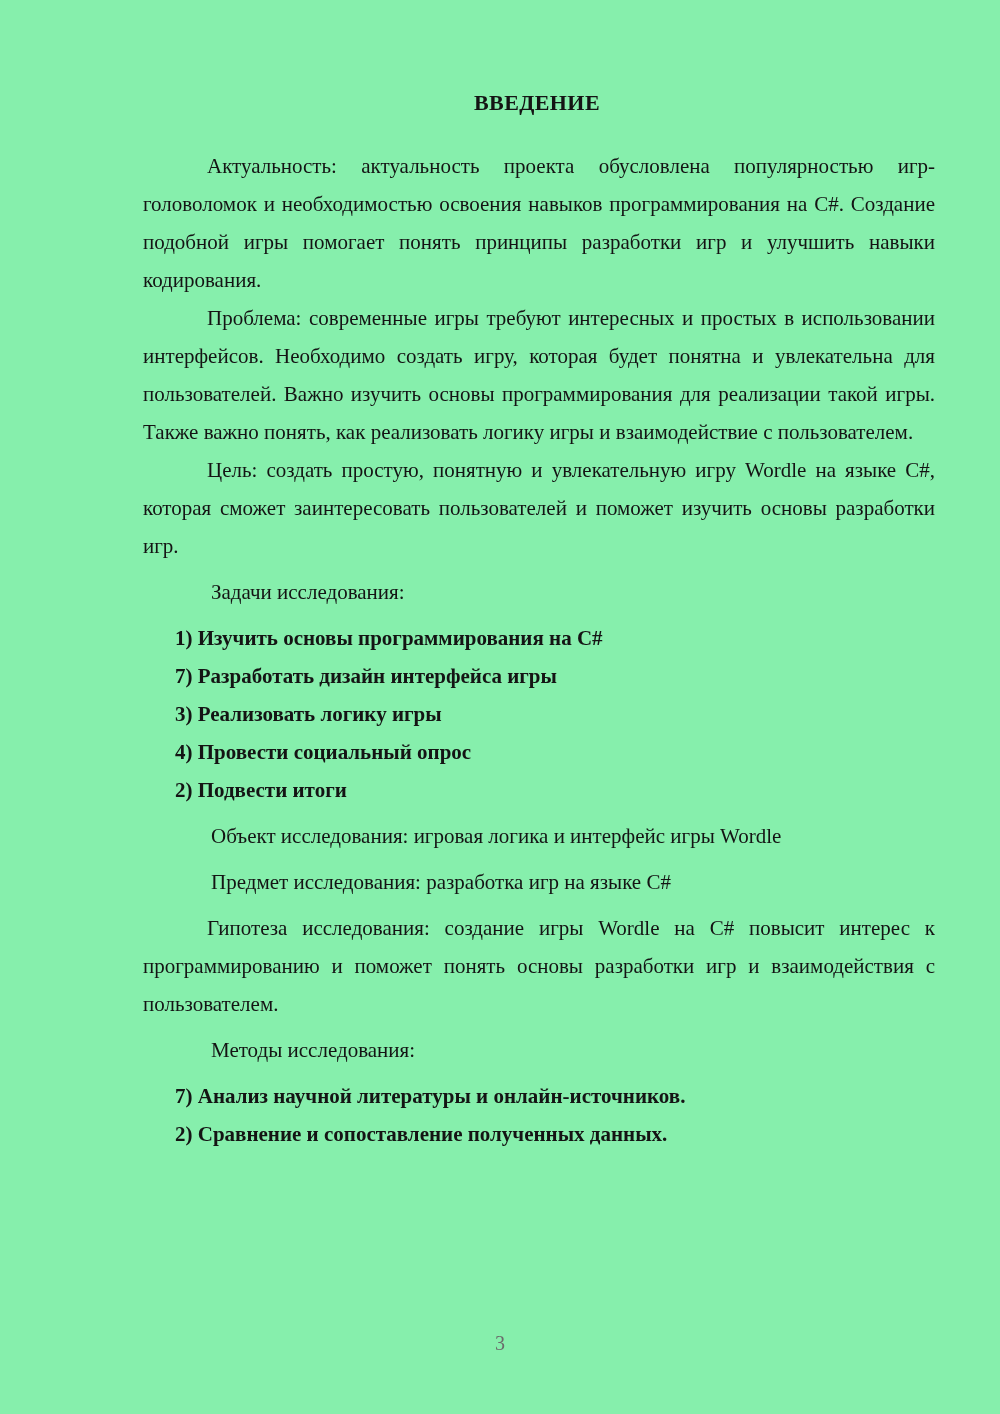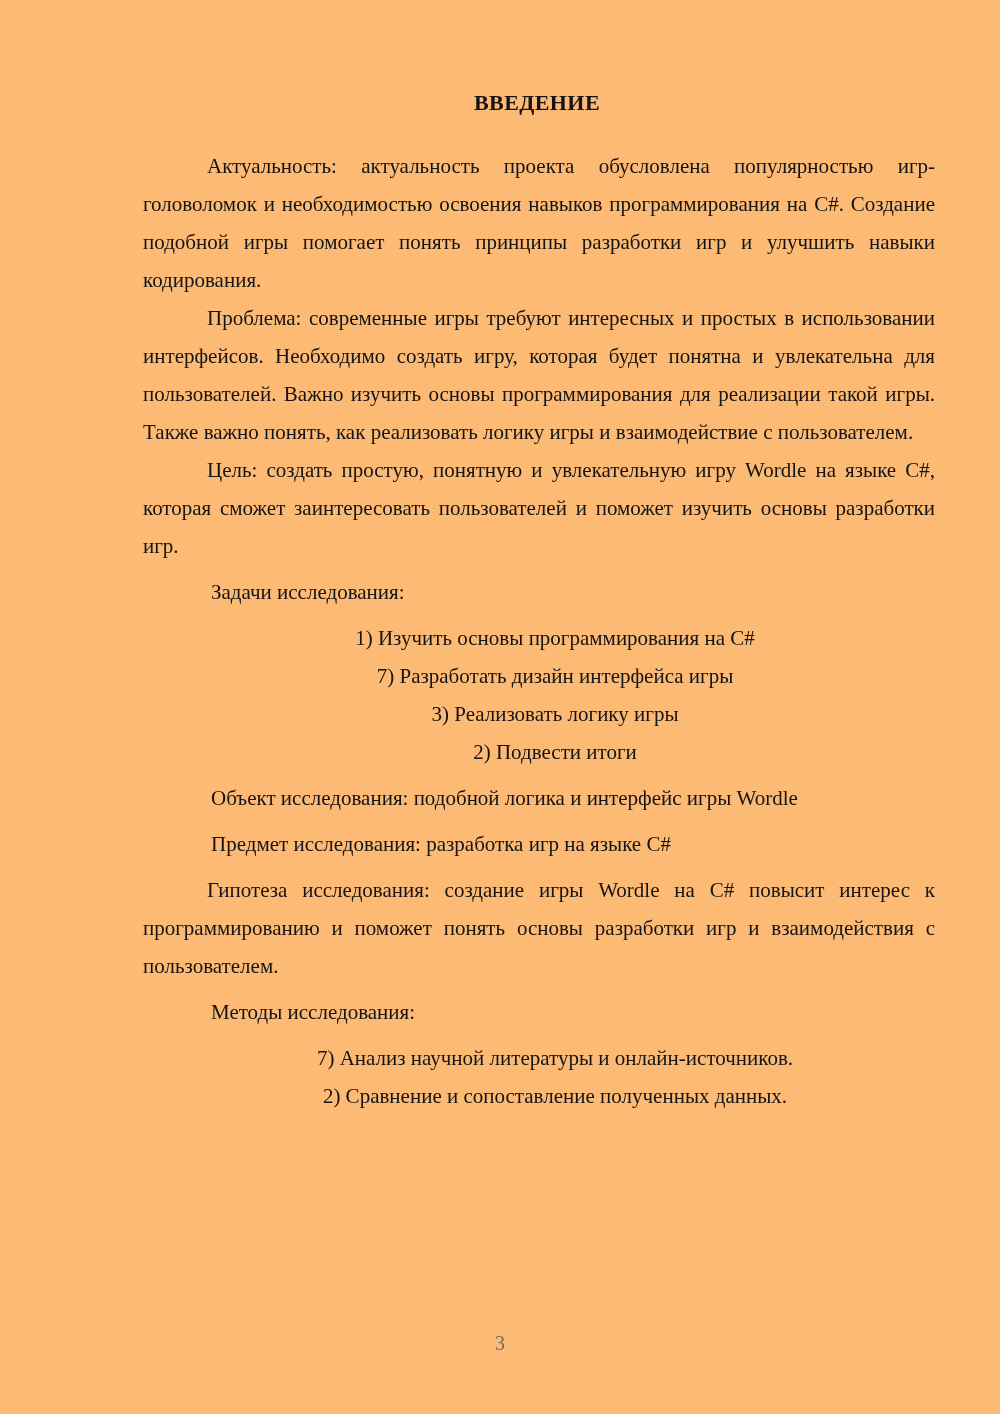--- a/index.html
+++ b/index.html
@@ -7,21 +7,21 @@
     margin: 0;
     padding: 0;
     background: #ffffff;
   }
 
   .page {
     position: relative;
     width: 1000px;
     height: 1414px;
     margin: 0 auto;
-    background: #fdba74;
+    background: #86efac;
     overflow: hidden;
     font-family: "Liberation Serif", "DejaVu Serif", serif;
     color: #141414;
     box-sizing: border-box;
   }
 
   .content {
     position: absolute;
     left: 139px;
     top: 92px;
@@ -61,24 +61,25 @@
   
   .list {
     list-style: none;
     margin: 0;
     padding: 0;
   }
 
   .list-item {
     font-size: 21px;
     line-height: 38px;
-    text-align: center;
+    text-align: left;
     padding-left: 36px;
     margin: 0;
     white-space: nowrap;
+    font-weight: bold;
   }
 
   .page-number {
     position: absolute;
     left: 0;
     right: 0;
     top: 1330px;
     text-align: center;
     font-size: 20px;
     line-height: 26px;
@@ -100,24 +101,25 @@
     <p class="para">Проблема: современные игры требуют интересных и простых в использовании интерфейсов. Необходимо создать игру, которая будет понятна и увлекательна для пользователей. Важно изучить основы программирования для реализации такой игры. Также важно понять, как реализовать логику игры и взаимодействие с пользователем.</p>
 
     <p class="para">Цель: создать простую, понятную и увлекательную игру Wordle на языке C#, которая сможет заинтересовать пользователей и поможет изучить основы разработки игр.</p>
 
     <p class="line">Задачи исследования:</p>
 
     <ul class="list">
       <li class="list-item">1) Изучить основы программирования на C#</li>
       <li class="list-item">7) Разработать дизайн интерфейса игры</li>
       <li class="list-item">3) Реализовать логику игры</li>
+      <li class="list-item">4) Провести социальный опрос</li>
       <li class="list-item">2) Подвести итоги</li>
     </ul>
 
-    <p class="line">Объект исследования: подобной логика и интерфейс игры Wordle</p>
+    <p class="line">Объект исследования: игровая логика и интерфейс игры Wordle</p>
 
     <p class="line">Предмет исследования: разработка игр на языке C#</p>
 
     <p class="para">Гипотеза исследования: создание игры Wordle на C# повысит интерес к программированию и поможет понять основы разработки игр и взаимодействия с пользователем.</p>
 
     <p class="line">Методы исследования:</p>
 
     <ul class="list">
       <li class="list-item">7) Анализ научной литературы и онлайн-источников.</li>
       <li class="list-item">2) Сравнение и сопоставление полученных данных.</li>

